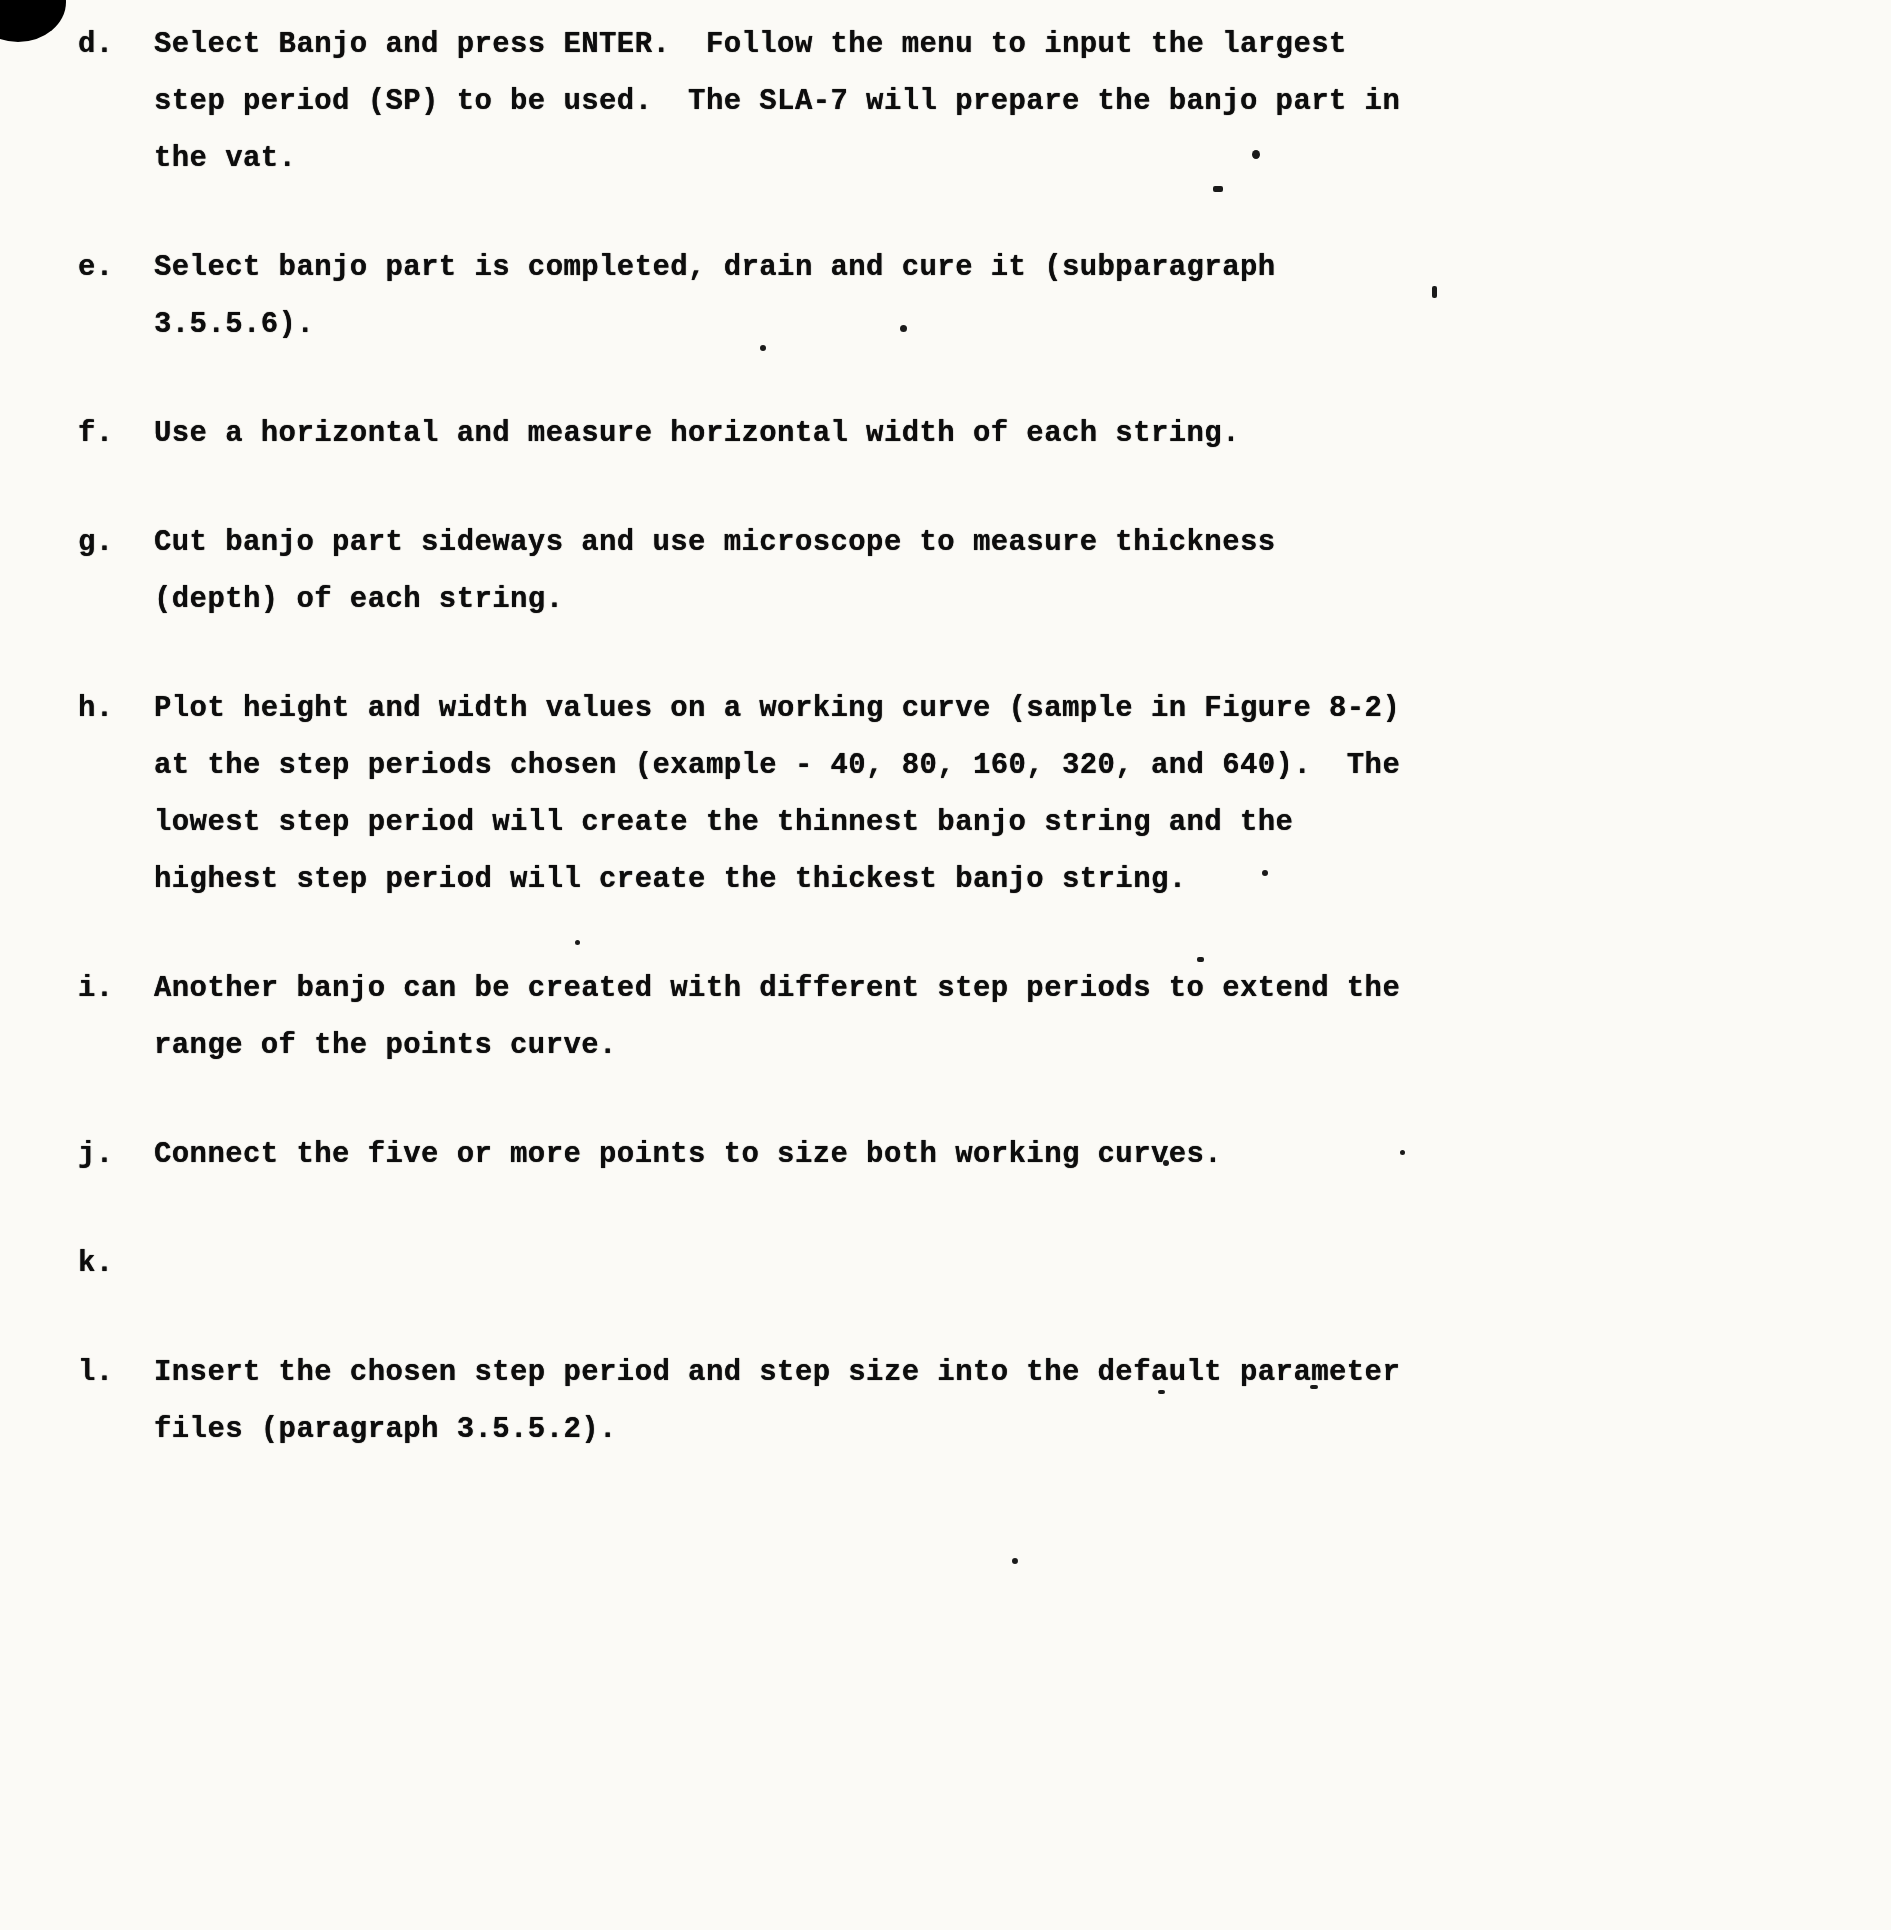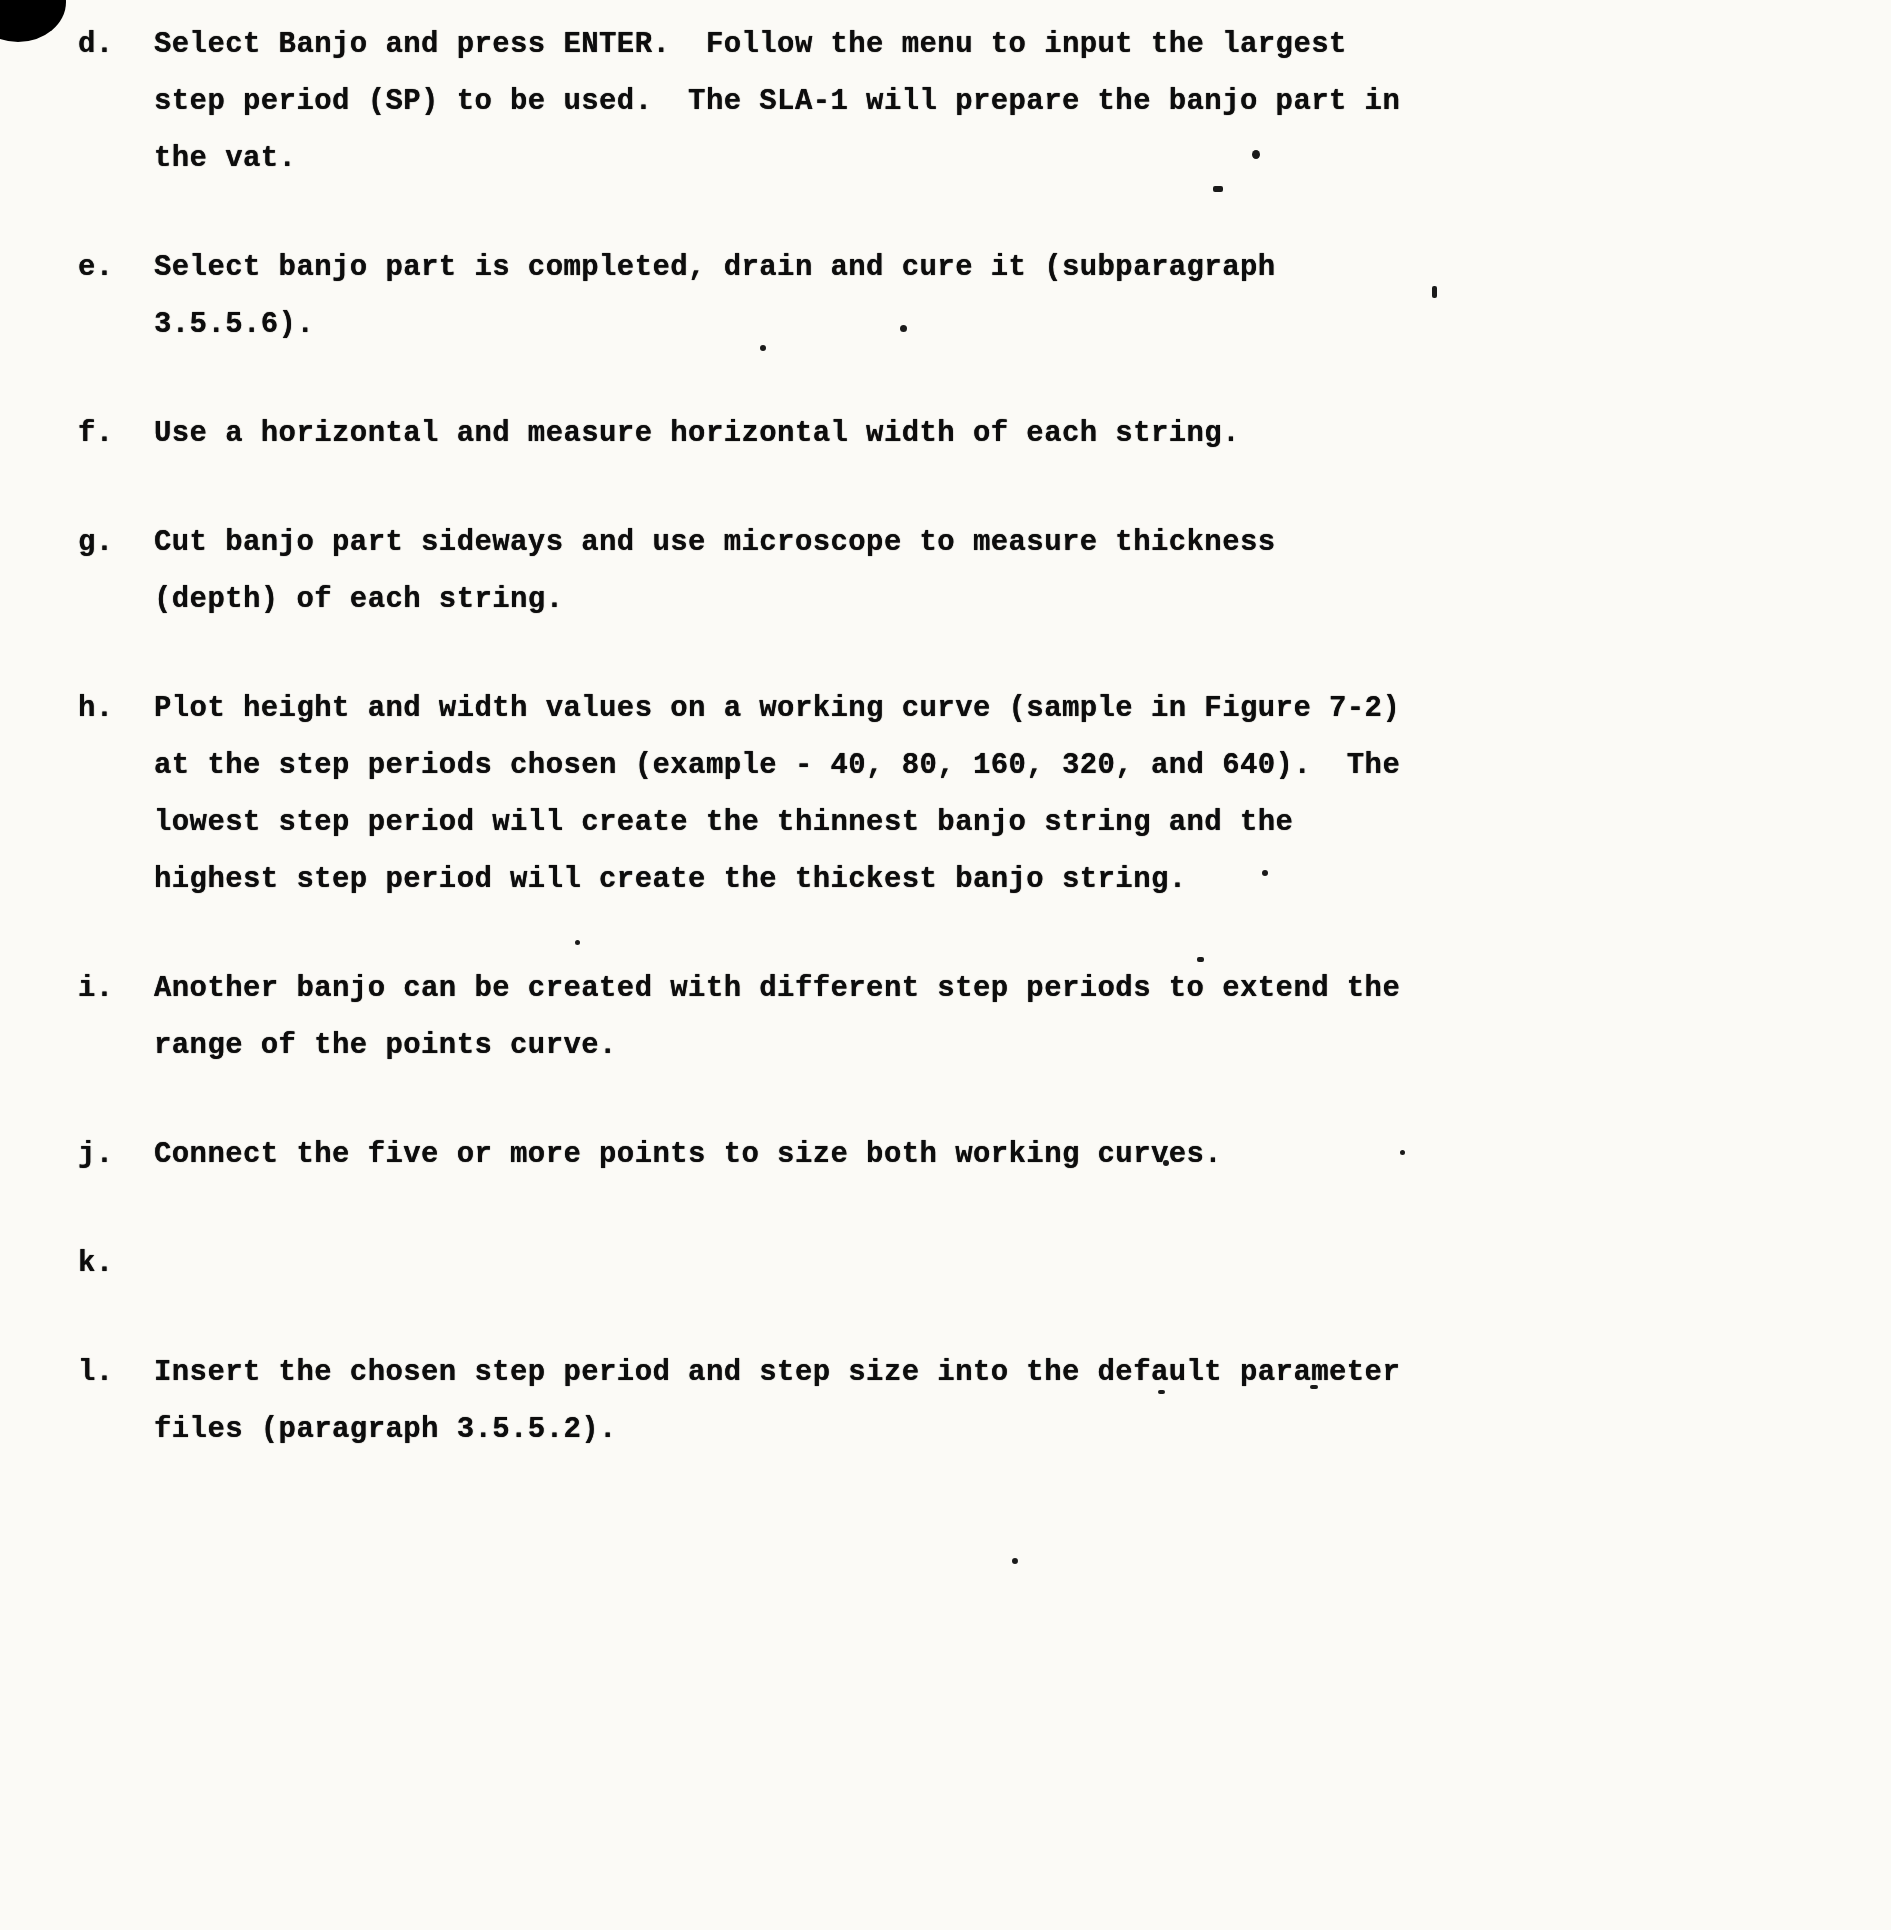--- a/index.html
+++ b/index.html
@@ -56,21 +56,21 @@
   }
 </style>
 </head>
 <body>
 
 <div class="page">
 
   <div class="item">
     <span class="item-label">d.</span>
     <span class="item-text">Select Banjo and press ENTER.  Follow the menu to input the largest
-step period (SP) to be used.  The SLA-1 will prepare the banjo part in
+step period (SP) to be used.  The SLA-7 will prepare the banjo part in
 the vat.</span>
   </div>
 
   <div class="item">
     <span class="item-label">e.</span>
     <span class="item-text">Select banjo part is completed, drain and cure it (subparagraph
 3.5.5.6).</span>
   </div>
 
   <div class="item">
@@ -79,21 +79,21 @@
   </div>
 
   <div class="item">
     <span class="item-label">g.</span>
     <span class="item-text">Cut banjo part sideways and use microscope to measure thickness
 (depth) of each string.</span>
   </div>
 
   <div class="item">
     <span class="item-label">h.</span>
-    <span class="item-text">Plot height and width values on a working curve (sample in Figure 7-2)
+    <span class="item-text">Plot height and width values on a working curve (sample in Figure 8-2)
 at the step periods chosen (example - 40, 80, 160, 320, and 640).  The
 lowest step period will create the thinnest banjo string and the
 highest step period will create the thickest banjo string.</span>
   </div>
 
   <div class="item">
     <span class="item-label">i.</span>
     <span class="item-text">Another banjo can be created with different step periods to extend the
 range of the points curve.</span>
   </div>

